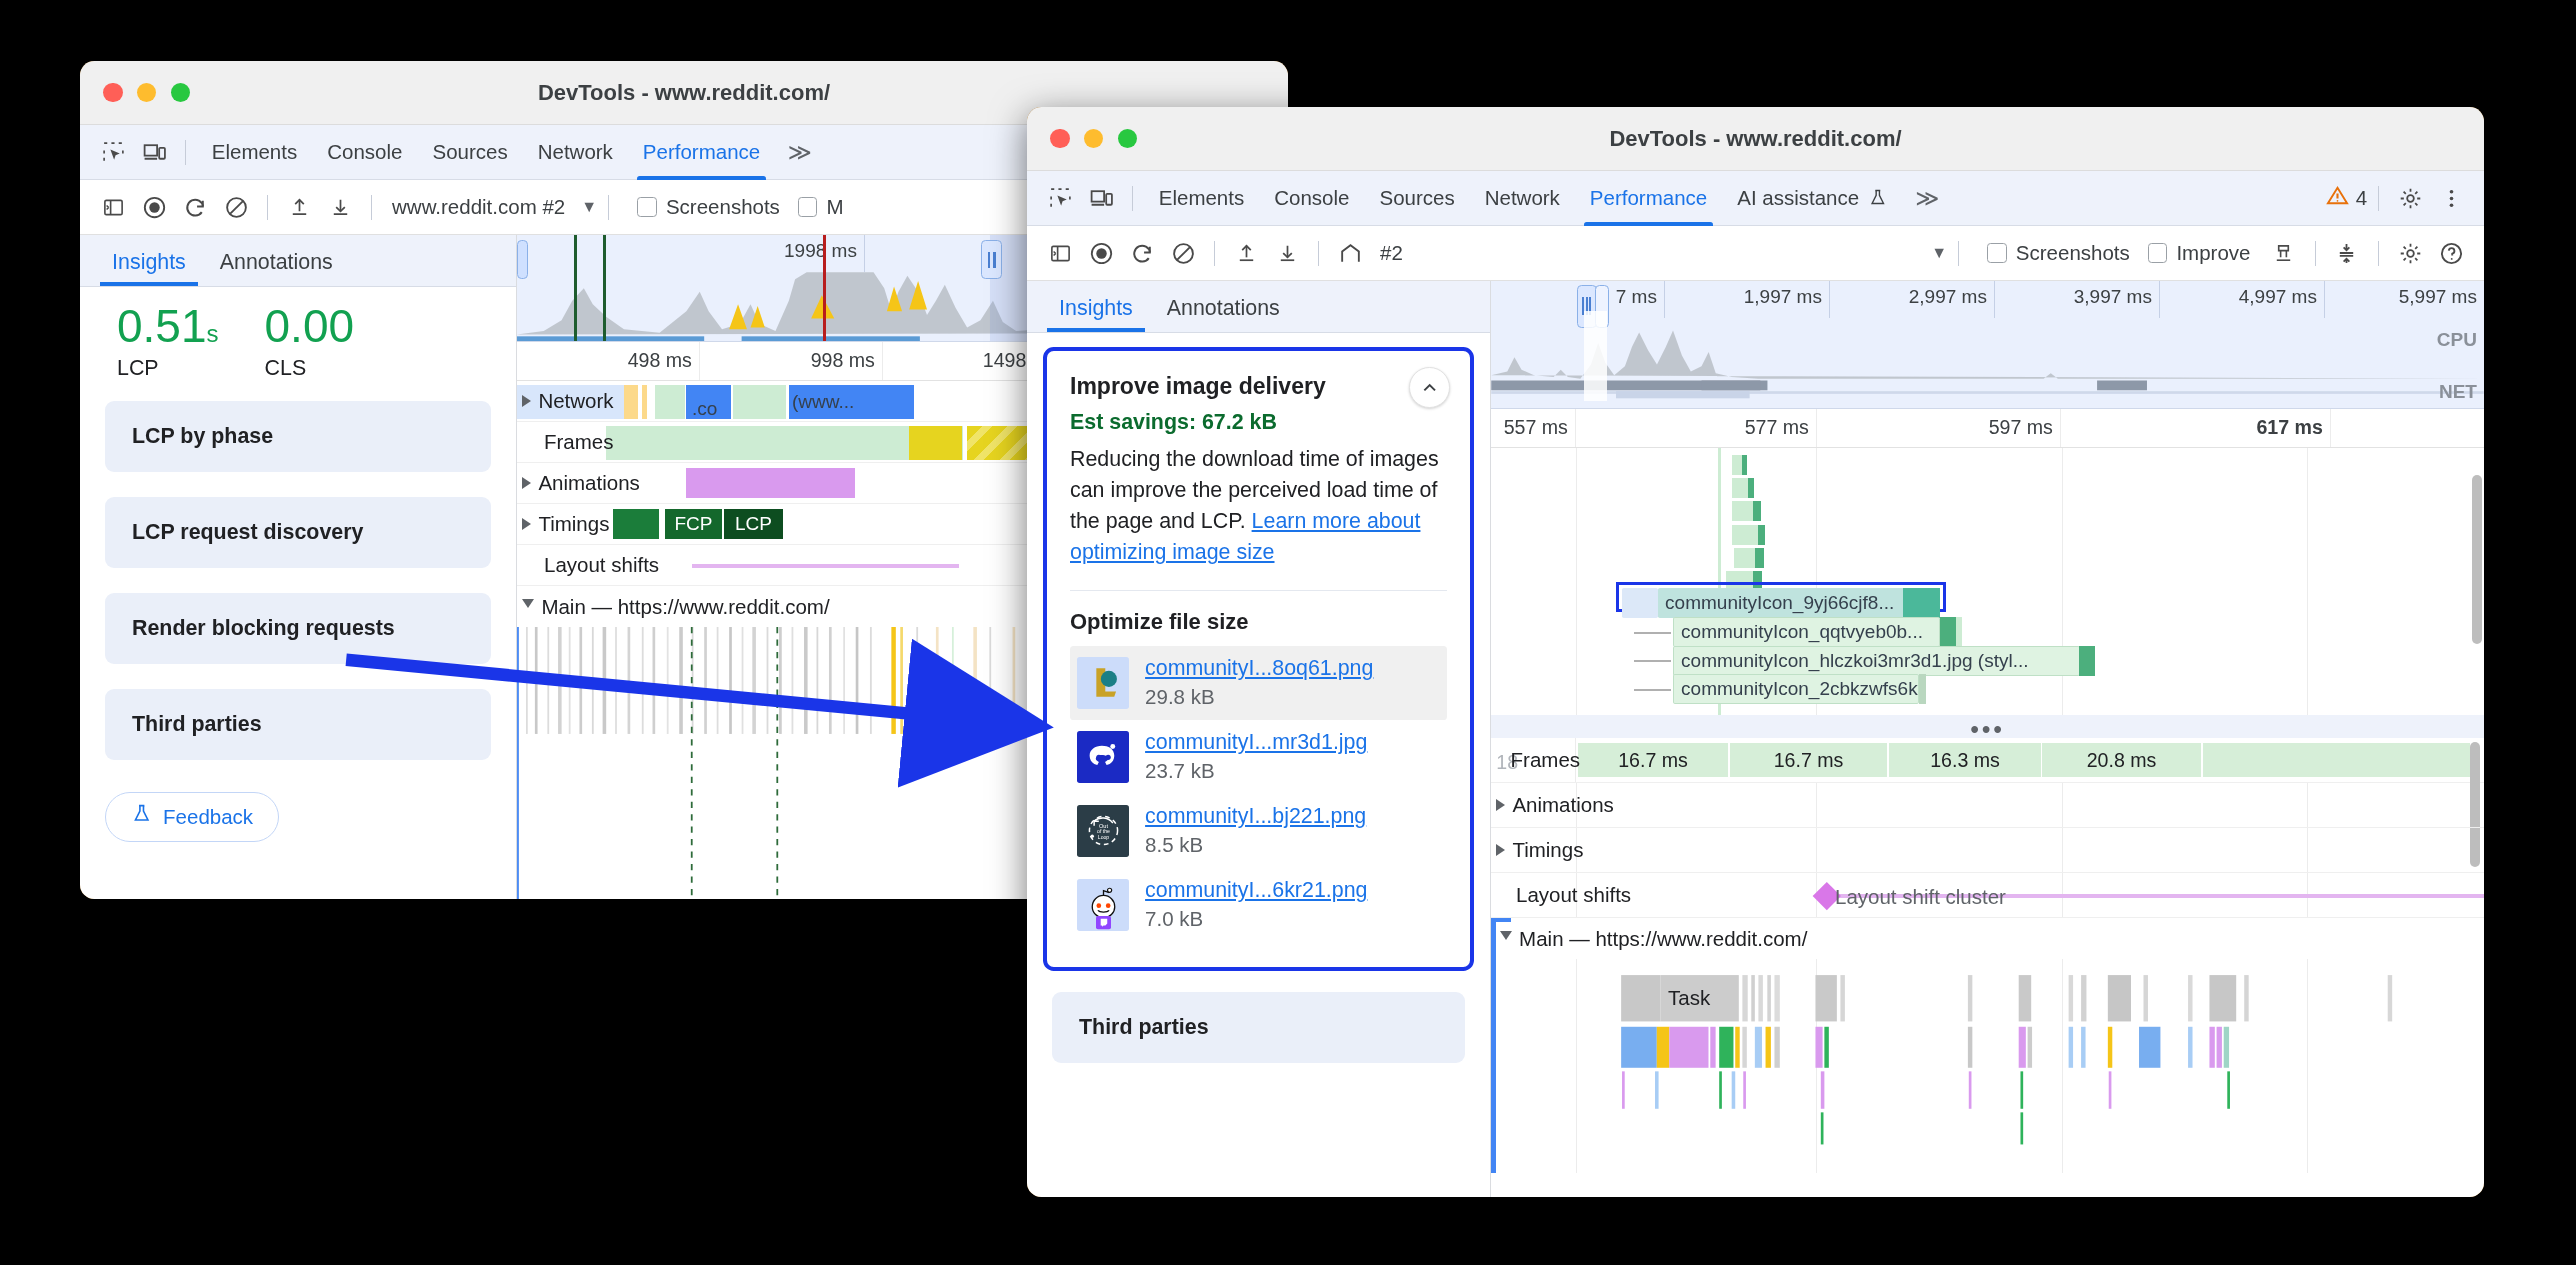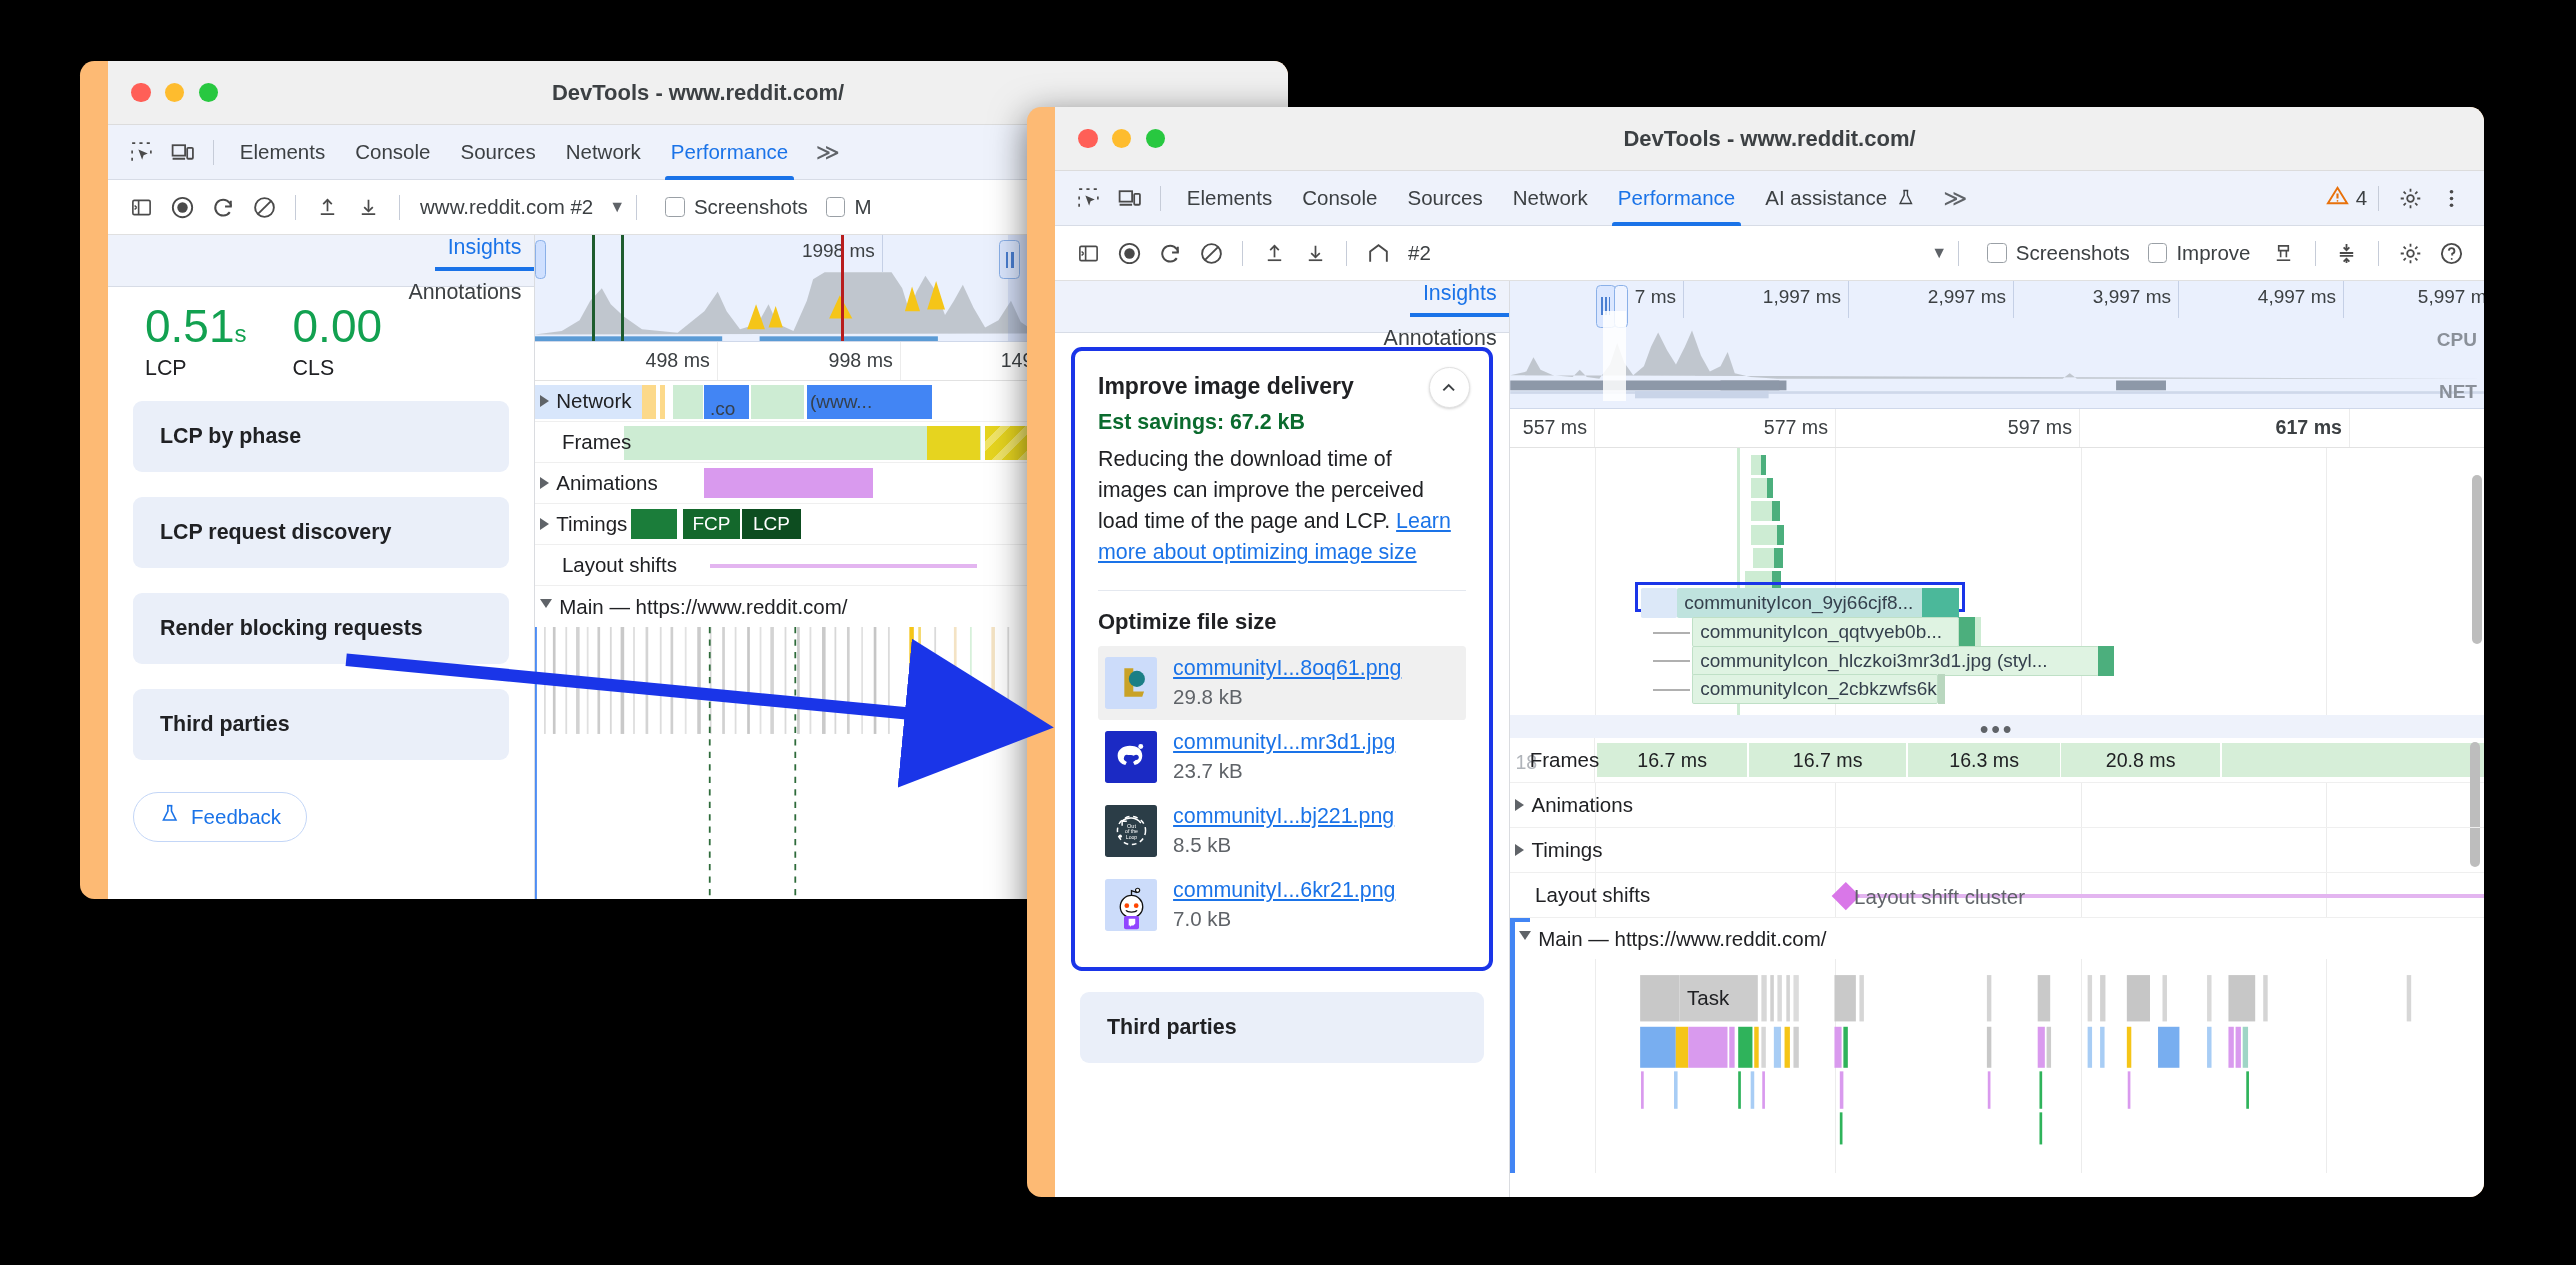--- a/index.html
+++ b/index.html
@@ -8,25 +8,24 @@
     width: 2576px; height: 1265px;
     background: #000;
     font-family: "Liberation Sans", sans-serif;
     overflow: hidden;
   }
   .stage { position: relative; width: 2576px; height: 1265px; background: #000; }
 
   
   .window {
     position: absolute;
-    background: #fdba74;
+    background: #a16207;
     border-radius: 14.3px;
     overflow: hidden;
     box-shadow: 0 9px 36px rgba(0,0,0,.55);
-    padding-left: 28px;
   }
   .titlebar {
     height: 64px;
     background: #f0f0f0;
     border-bottom: 0.9px solid #dcdcdc;
     display: flex; align-items: center;
     position: relative;
   }
   .traffic { display: flex; gap: 14.3px; padding-left: 23px; }
   .dot { width: 19.6px; height: 19.6px; border-radius: 50%; }
@@ -93,21 +92,20 @@
   .insights-pane {
     background: #fff;
     border-right: 0.9px solid #dadce0;
     display: flex; flex-direction: column;
     overflow: hidden;
   }
   .ipane-tabs {
     height: 52px; background: #eef2fb;
     display: flex; align-items: flex-end; padding-left: 19.6px; gap: 9px;
     border-bottom: 0.9px solid #d7dce6;
-    flex-direction: column;
   }
   .ipane-tab {
     font-size: 21.4px; color: #3c4043; padding: 0 12.5px 10.7px 12.5px; position: relative;
   }
   .ipane-tab.active { color: #1a73e8; }
   .ipane-tab.active::after {
     content:""; position:absolute; left:0; right:0; bottom:0; height:3.6px; background:#1a73e8;
   }
 
   

